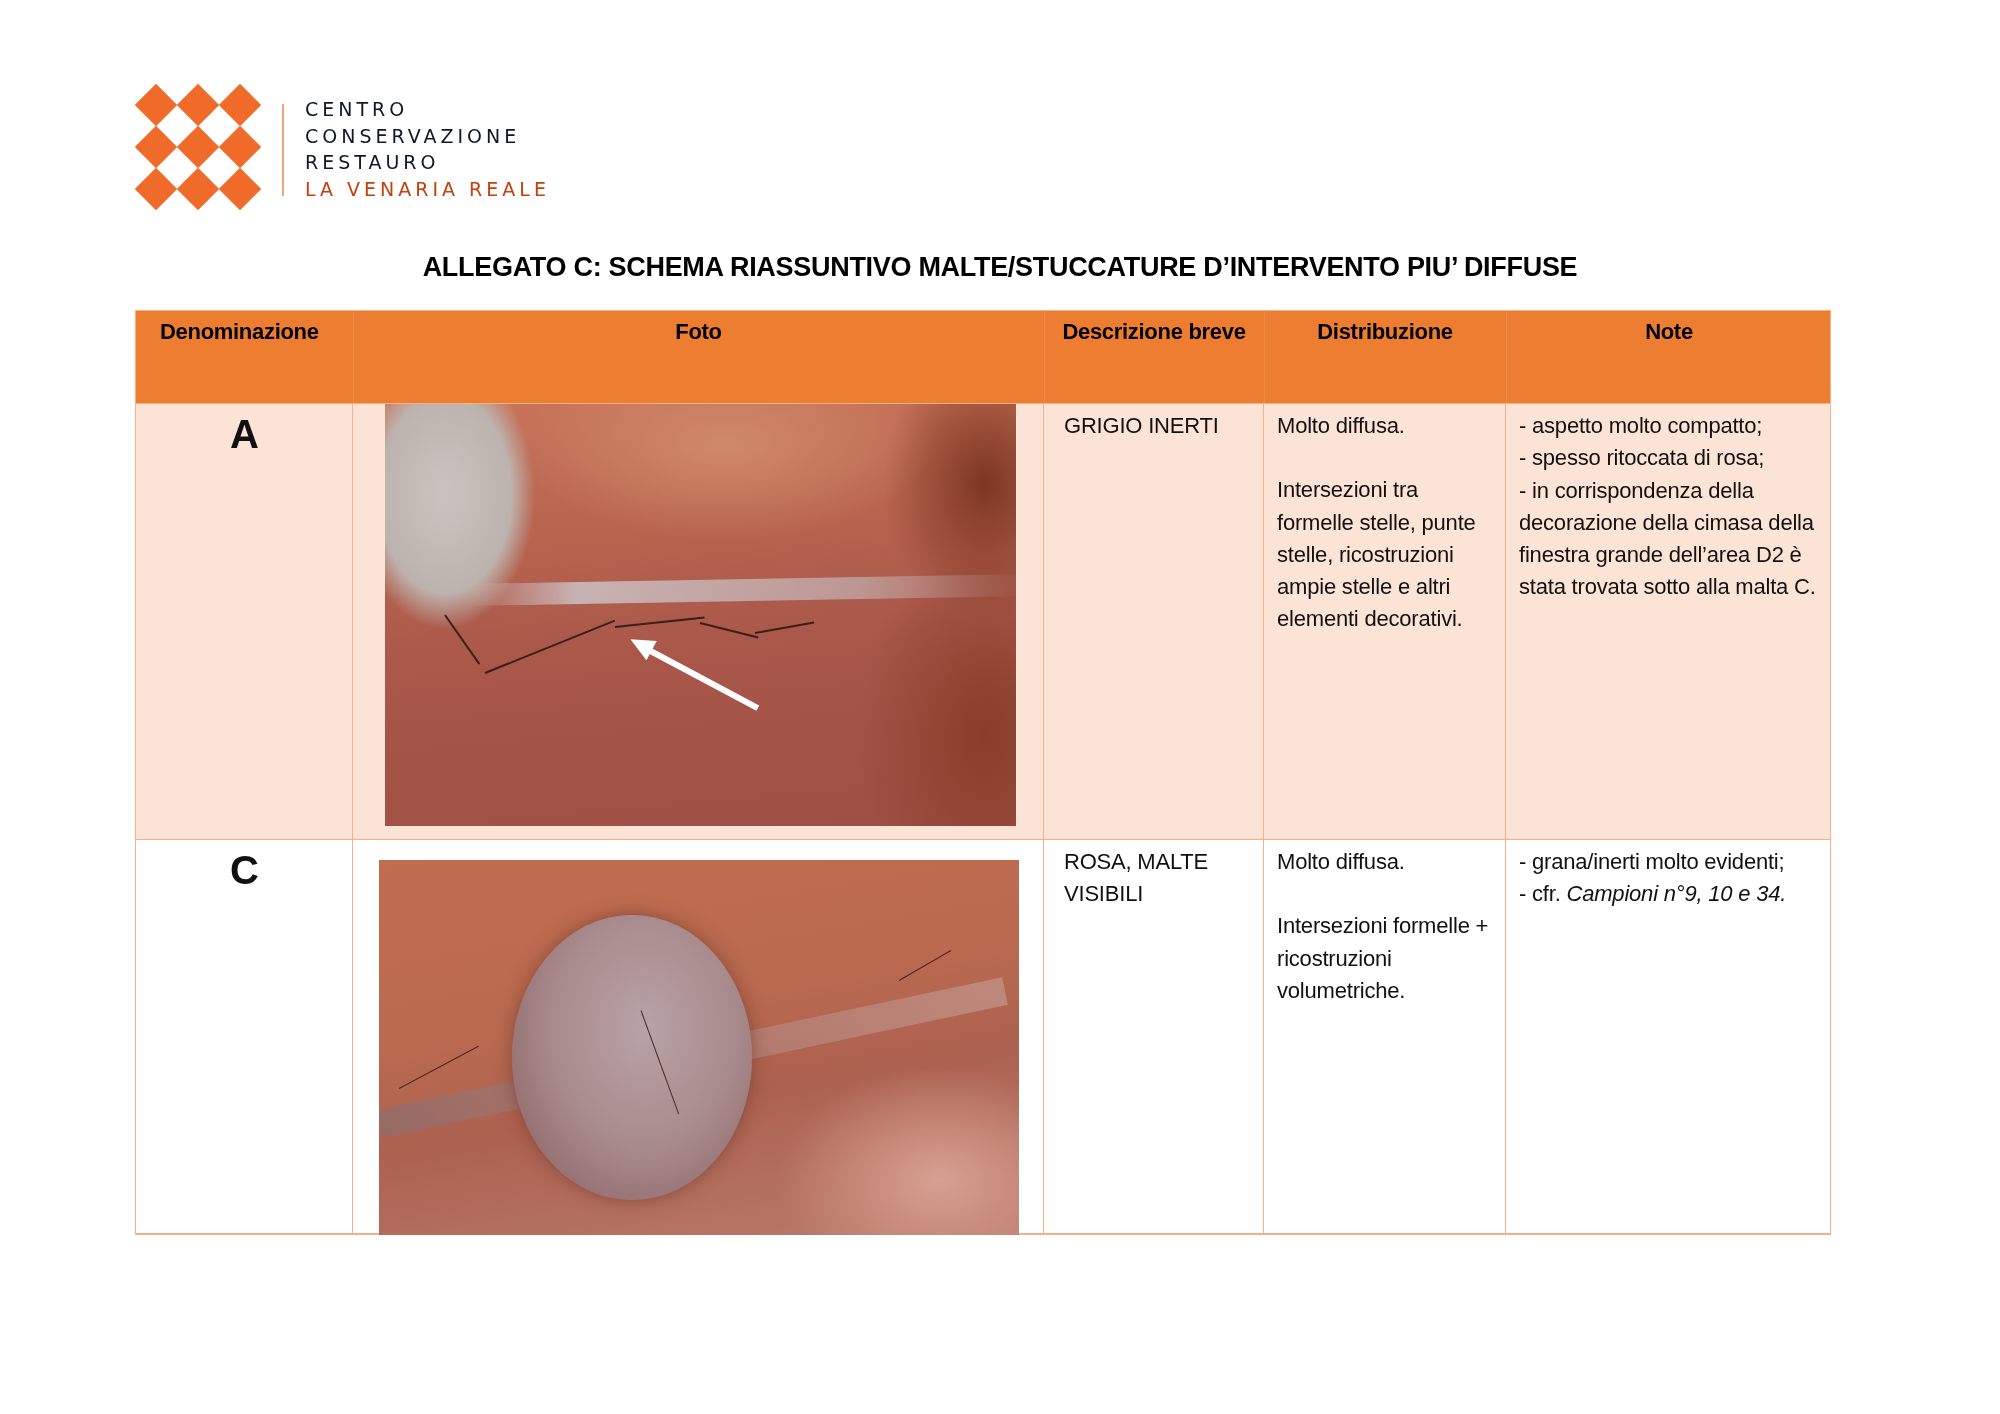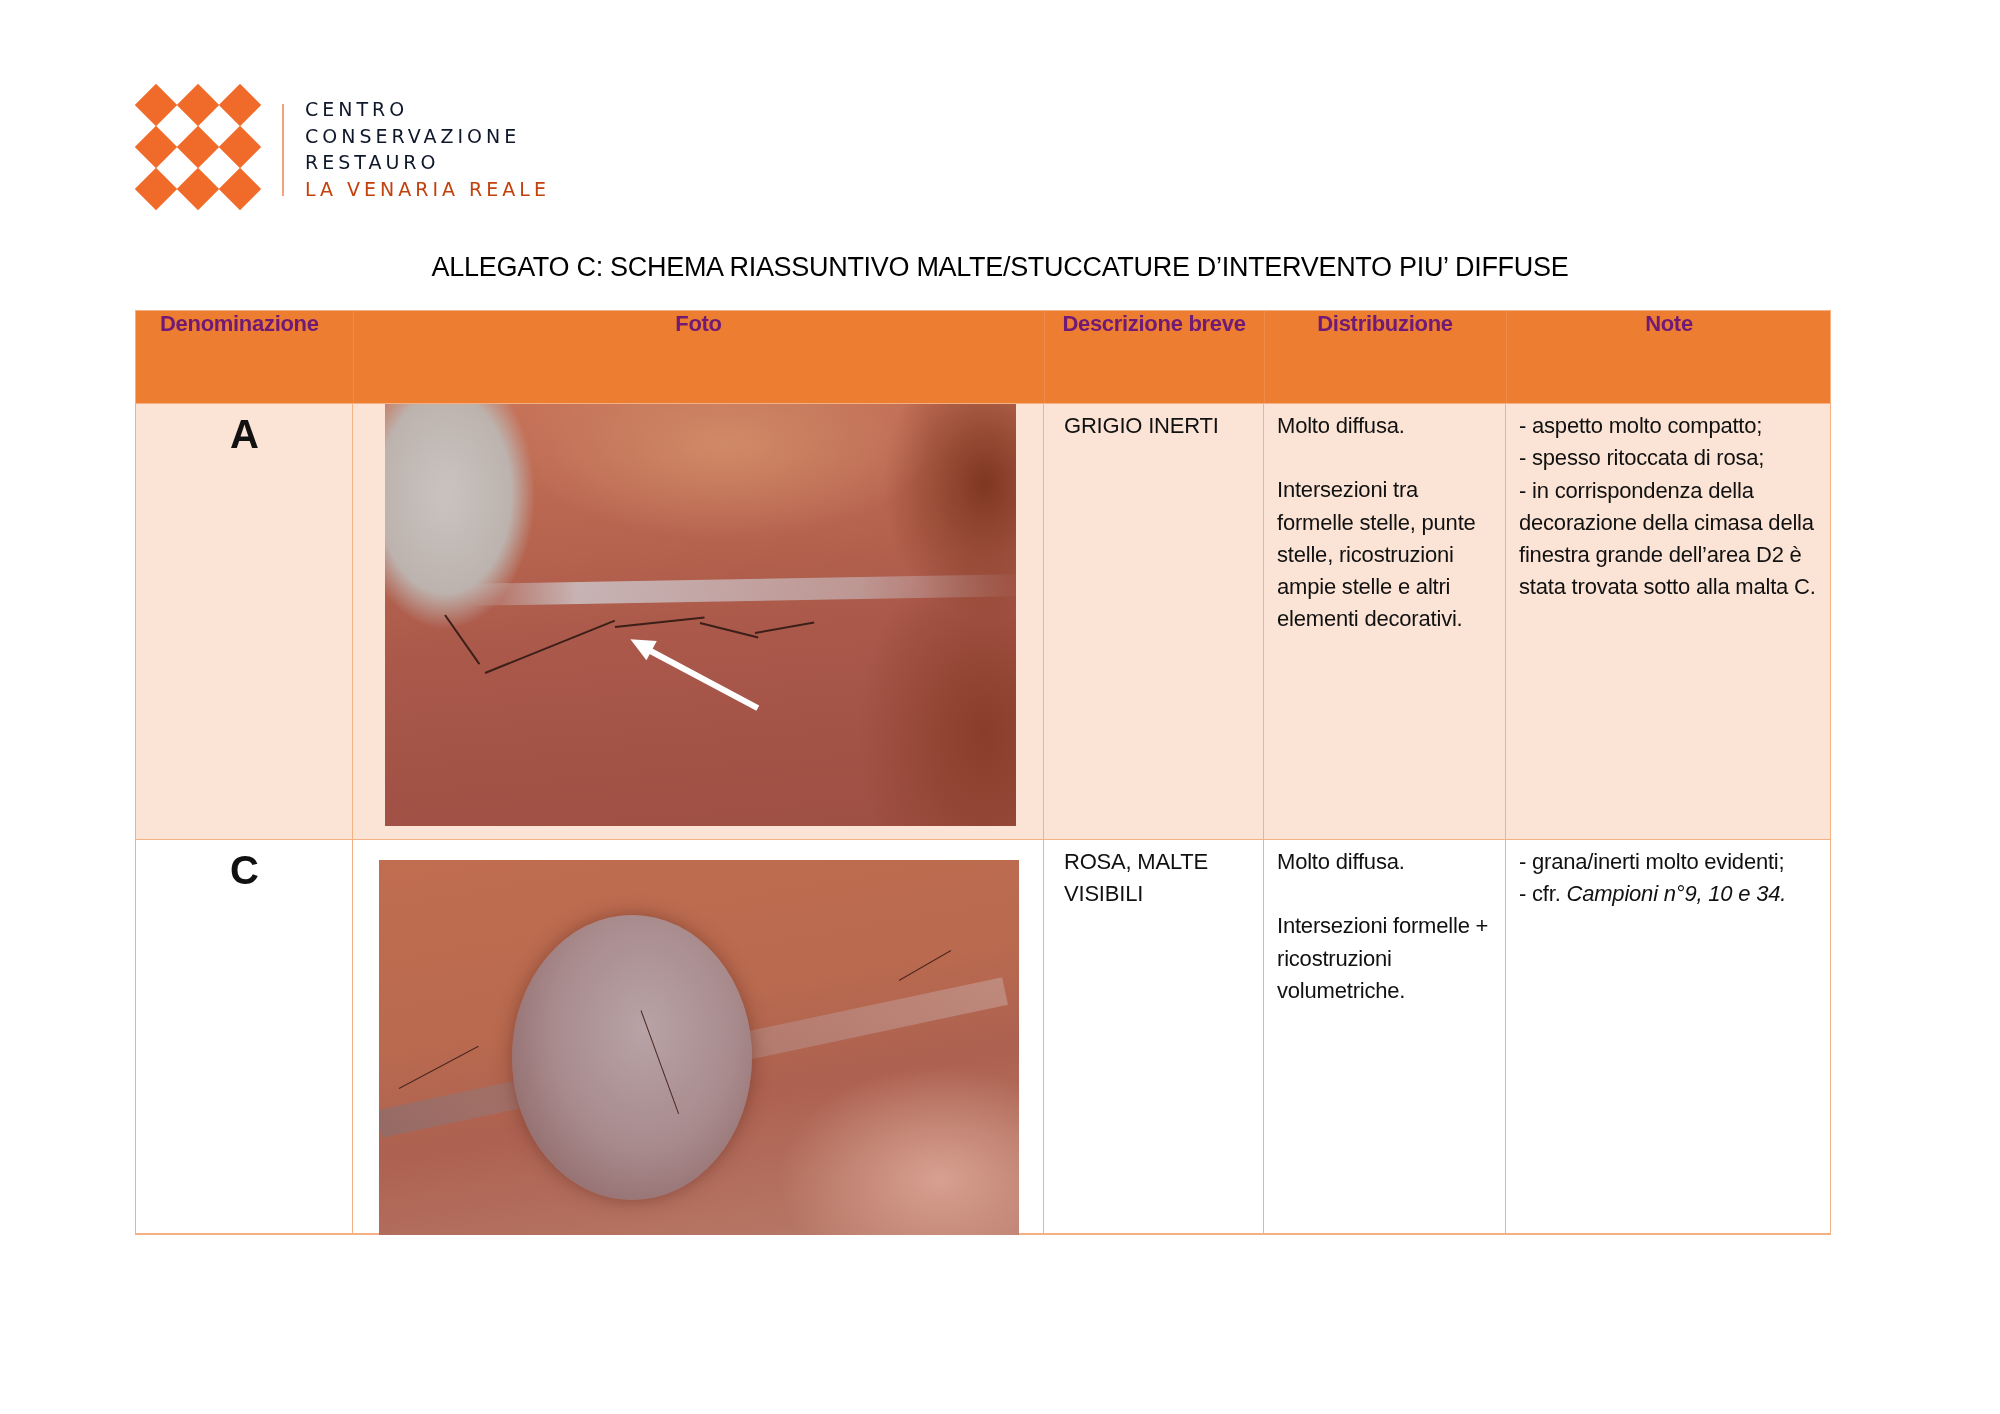--- a/index.html
+++ b/index.html
@@ -18,33 +18,33 @@
   .logo-text { position: absolute; left: 170px; top: 12px; }
   .logo-line {
     font-family: "DejaVu Sans", sans-serif; font-size: 19px; letter-spacing: 4px;
     color: #0f172a; height: 26.5px; line-height: 26.5px; white-space: nowrap;
   }
   .logo-line.accent { color: #c2410c; }
 
   
   .doc-title {
     position: absolute; left: 0; width: 2000px; top: 252px; text-align: center;
-    font-family: "Liberation Sans", sans-serif; font-weight: normal; font-size: 27px;
+    font-family: "Liberation Sans", sans-serif; font-weight: bold; font-size: 27px;
     letter-spacing: -0.3px; color: #000;
   }
 
   
   .table { position: absolute; left: 135px; top: 310px; width: 1696px; height: 925px; }
   .header {
     position: absolute; left: 0; top: 0; width: 1696px; height: 94px; background: #ed7d31;
     border: 1px solid #f4b183; box-sizing: border-box;
   }
   .hcell {
-    position: absolute; top: 0; height: 94px; color: #701a75; font-weight: bold;
-    font-size: 22px; text-align: center; box-sizing: border-box;
+    position: absolute; top: 0; height: 94px; color: #000000; font-weight: bold;
+    font-size: 22px; text-align: center; padding-top: 8px; box-sizing: border-box;
     letter-spacing: -0.3px;
   }
   .hcell.left { text-align: left; padding-left: 24px; }
   .row { position: absolute; left: 0; width: 1696px; box-sizing: border-box; border-left: 1px solid #f4b183; border-right: 1px solid #f4b183; }
   .row.a { top: 94px; height: 436px; background: #fbe4d5; border-bottom: 1px solid #f4b183; }
   .row.c { top: 530px; height: 395px; background: #ffffff; border-bottom: 2px solid #f4b183; }
   .vline { position: absolute; top: 0; bottom: 0; width: 1px; background: #f4b183; }
   .code {
     position: absolute; left: 0; width: 217px; text-align: center; font-weight: bold;
     font-size: 40px; top: 8px;

